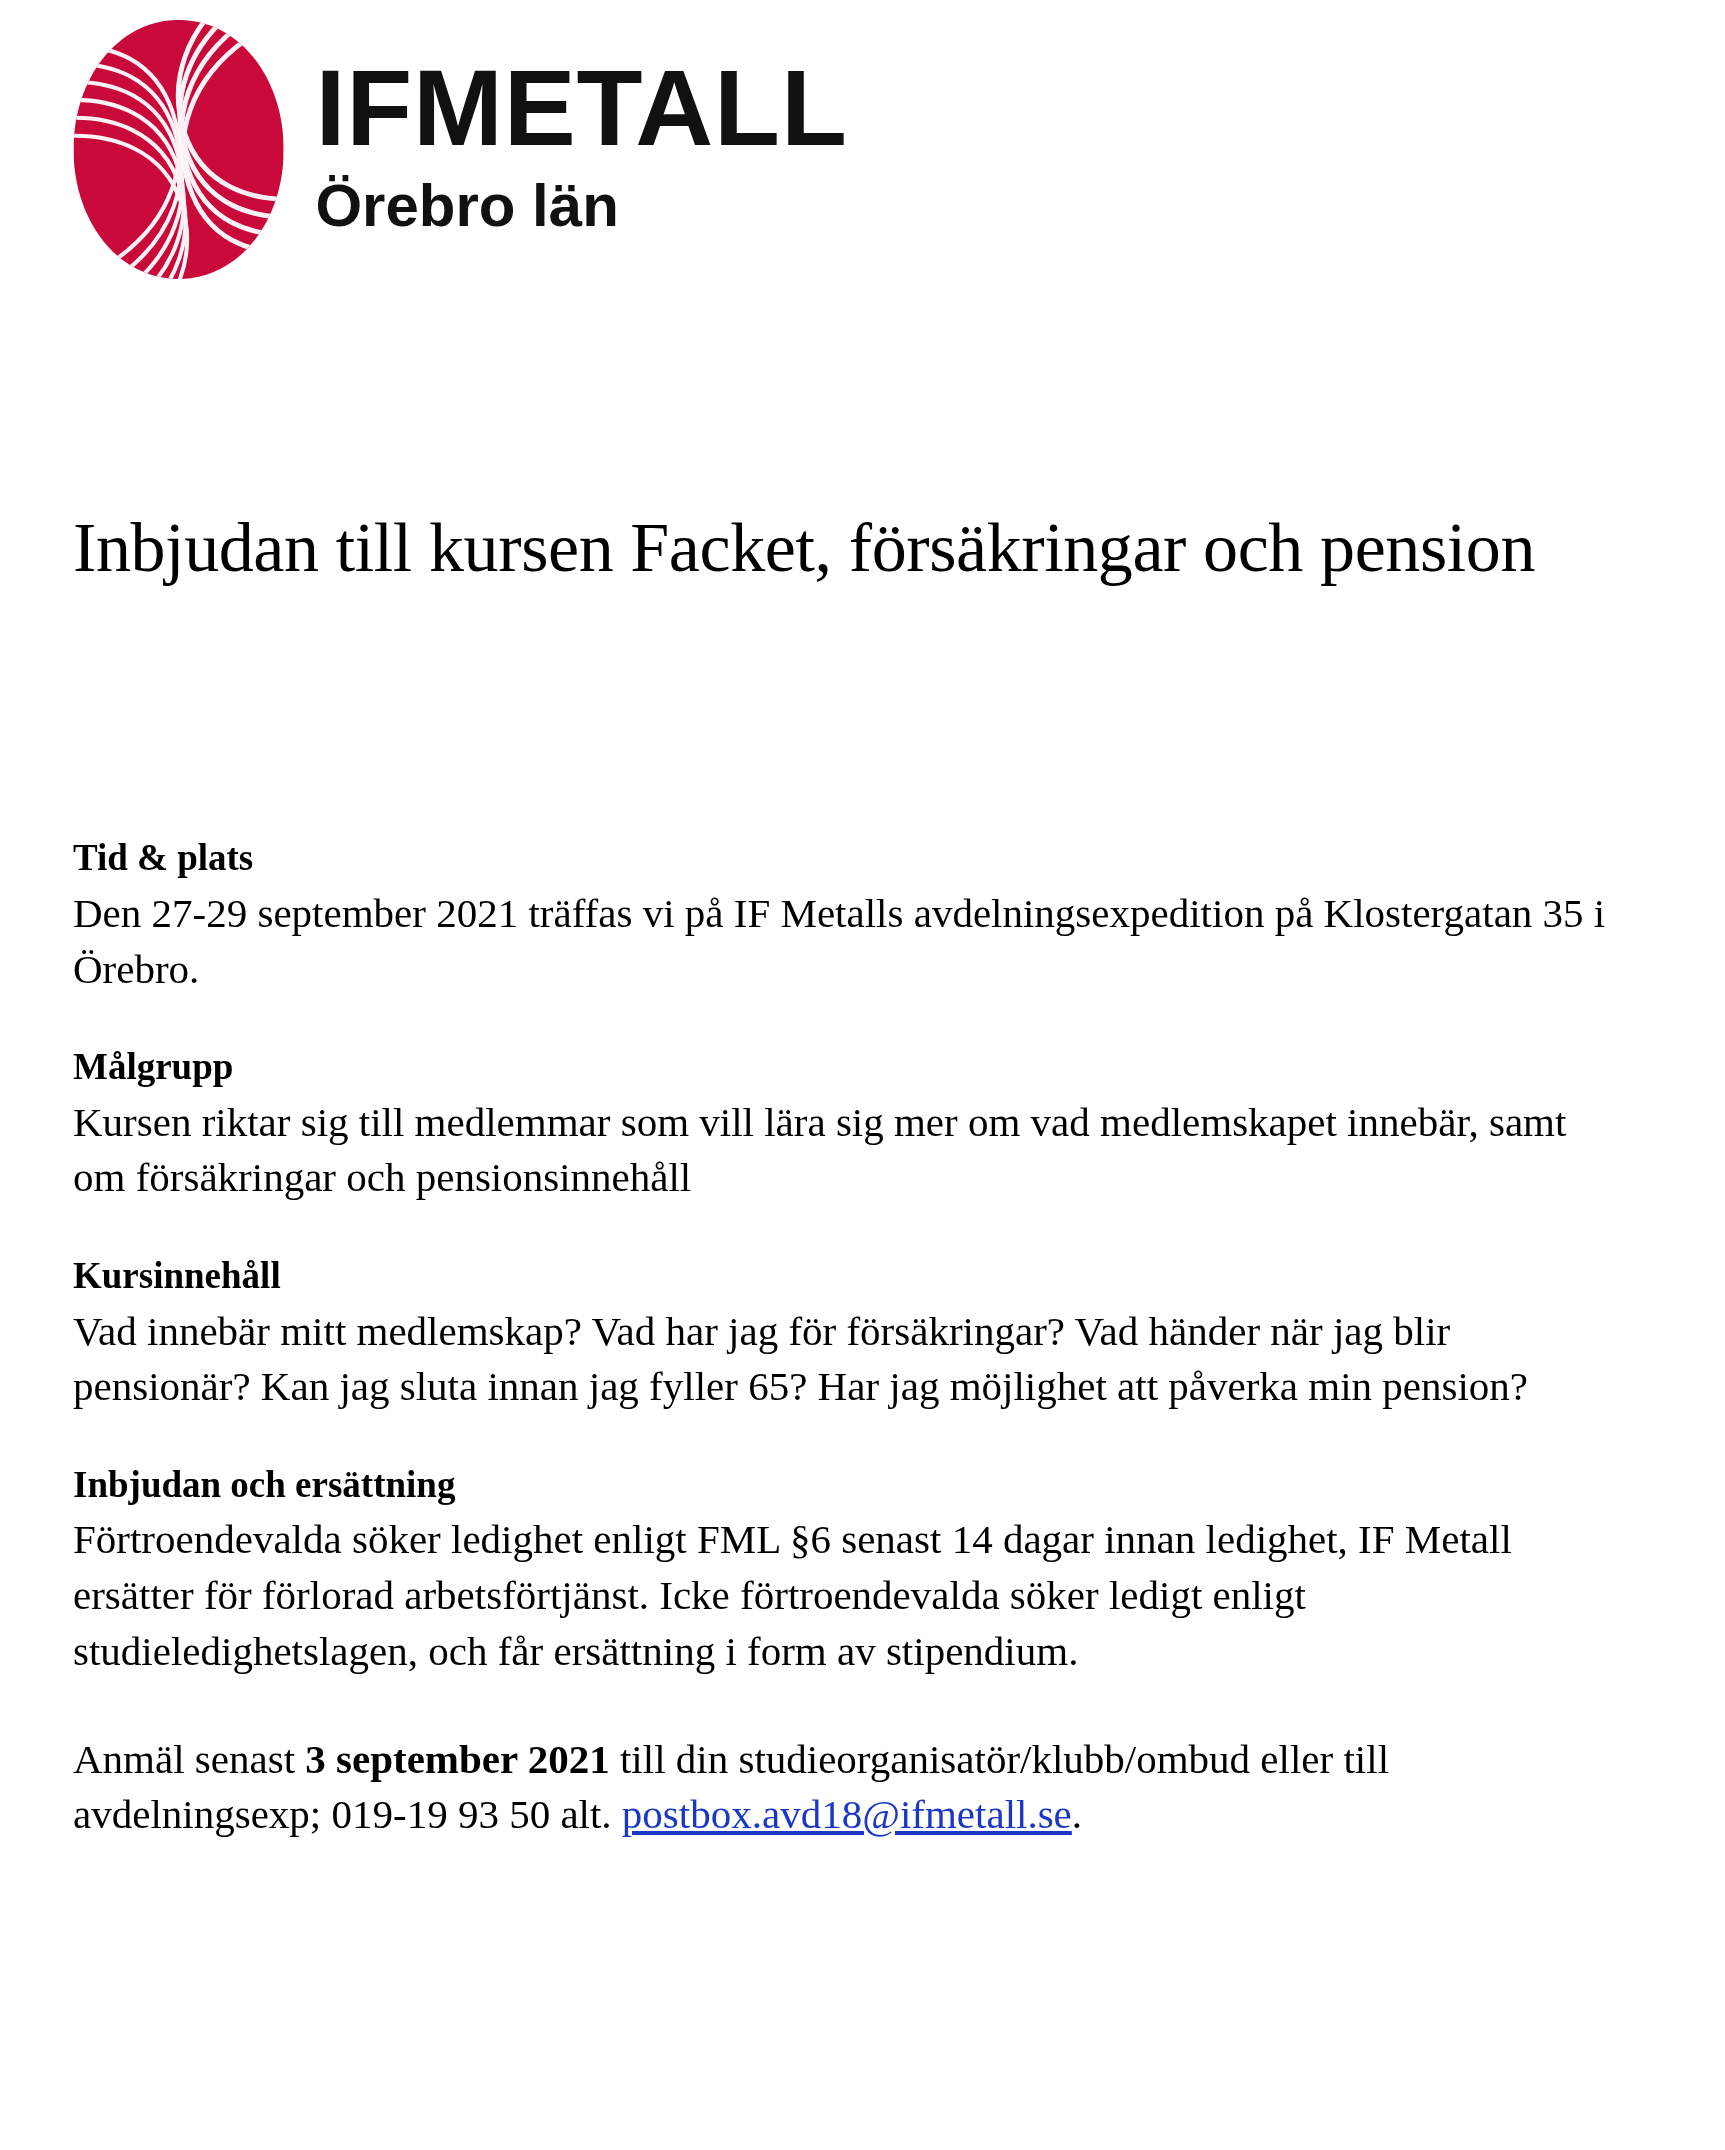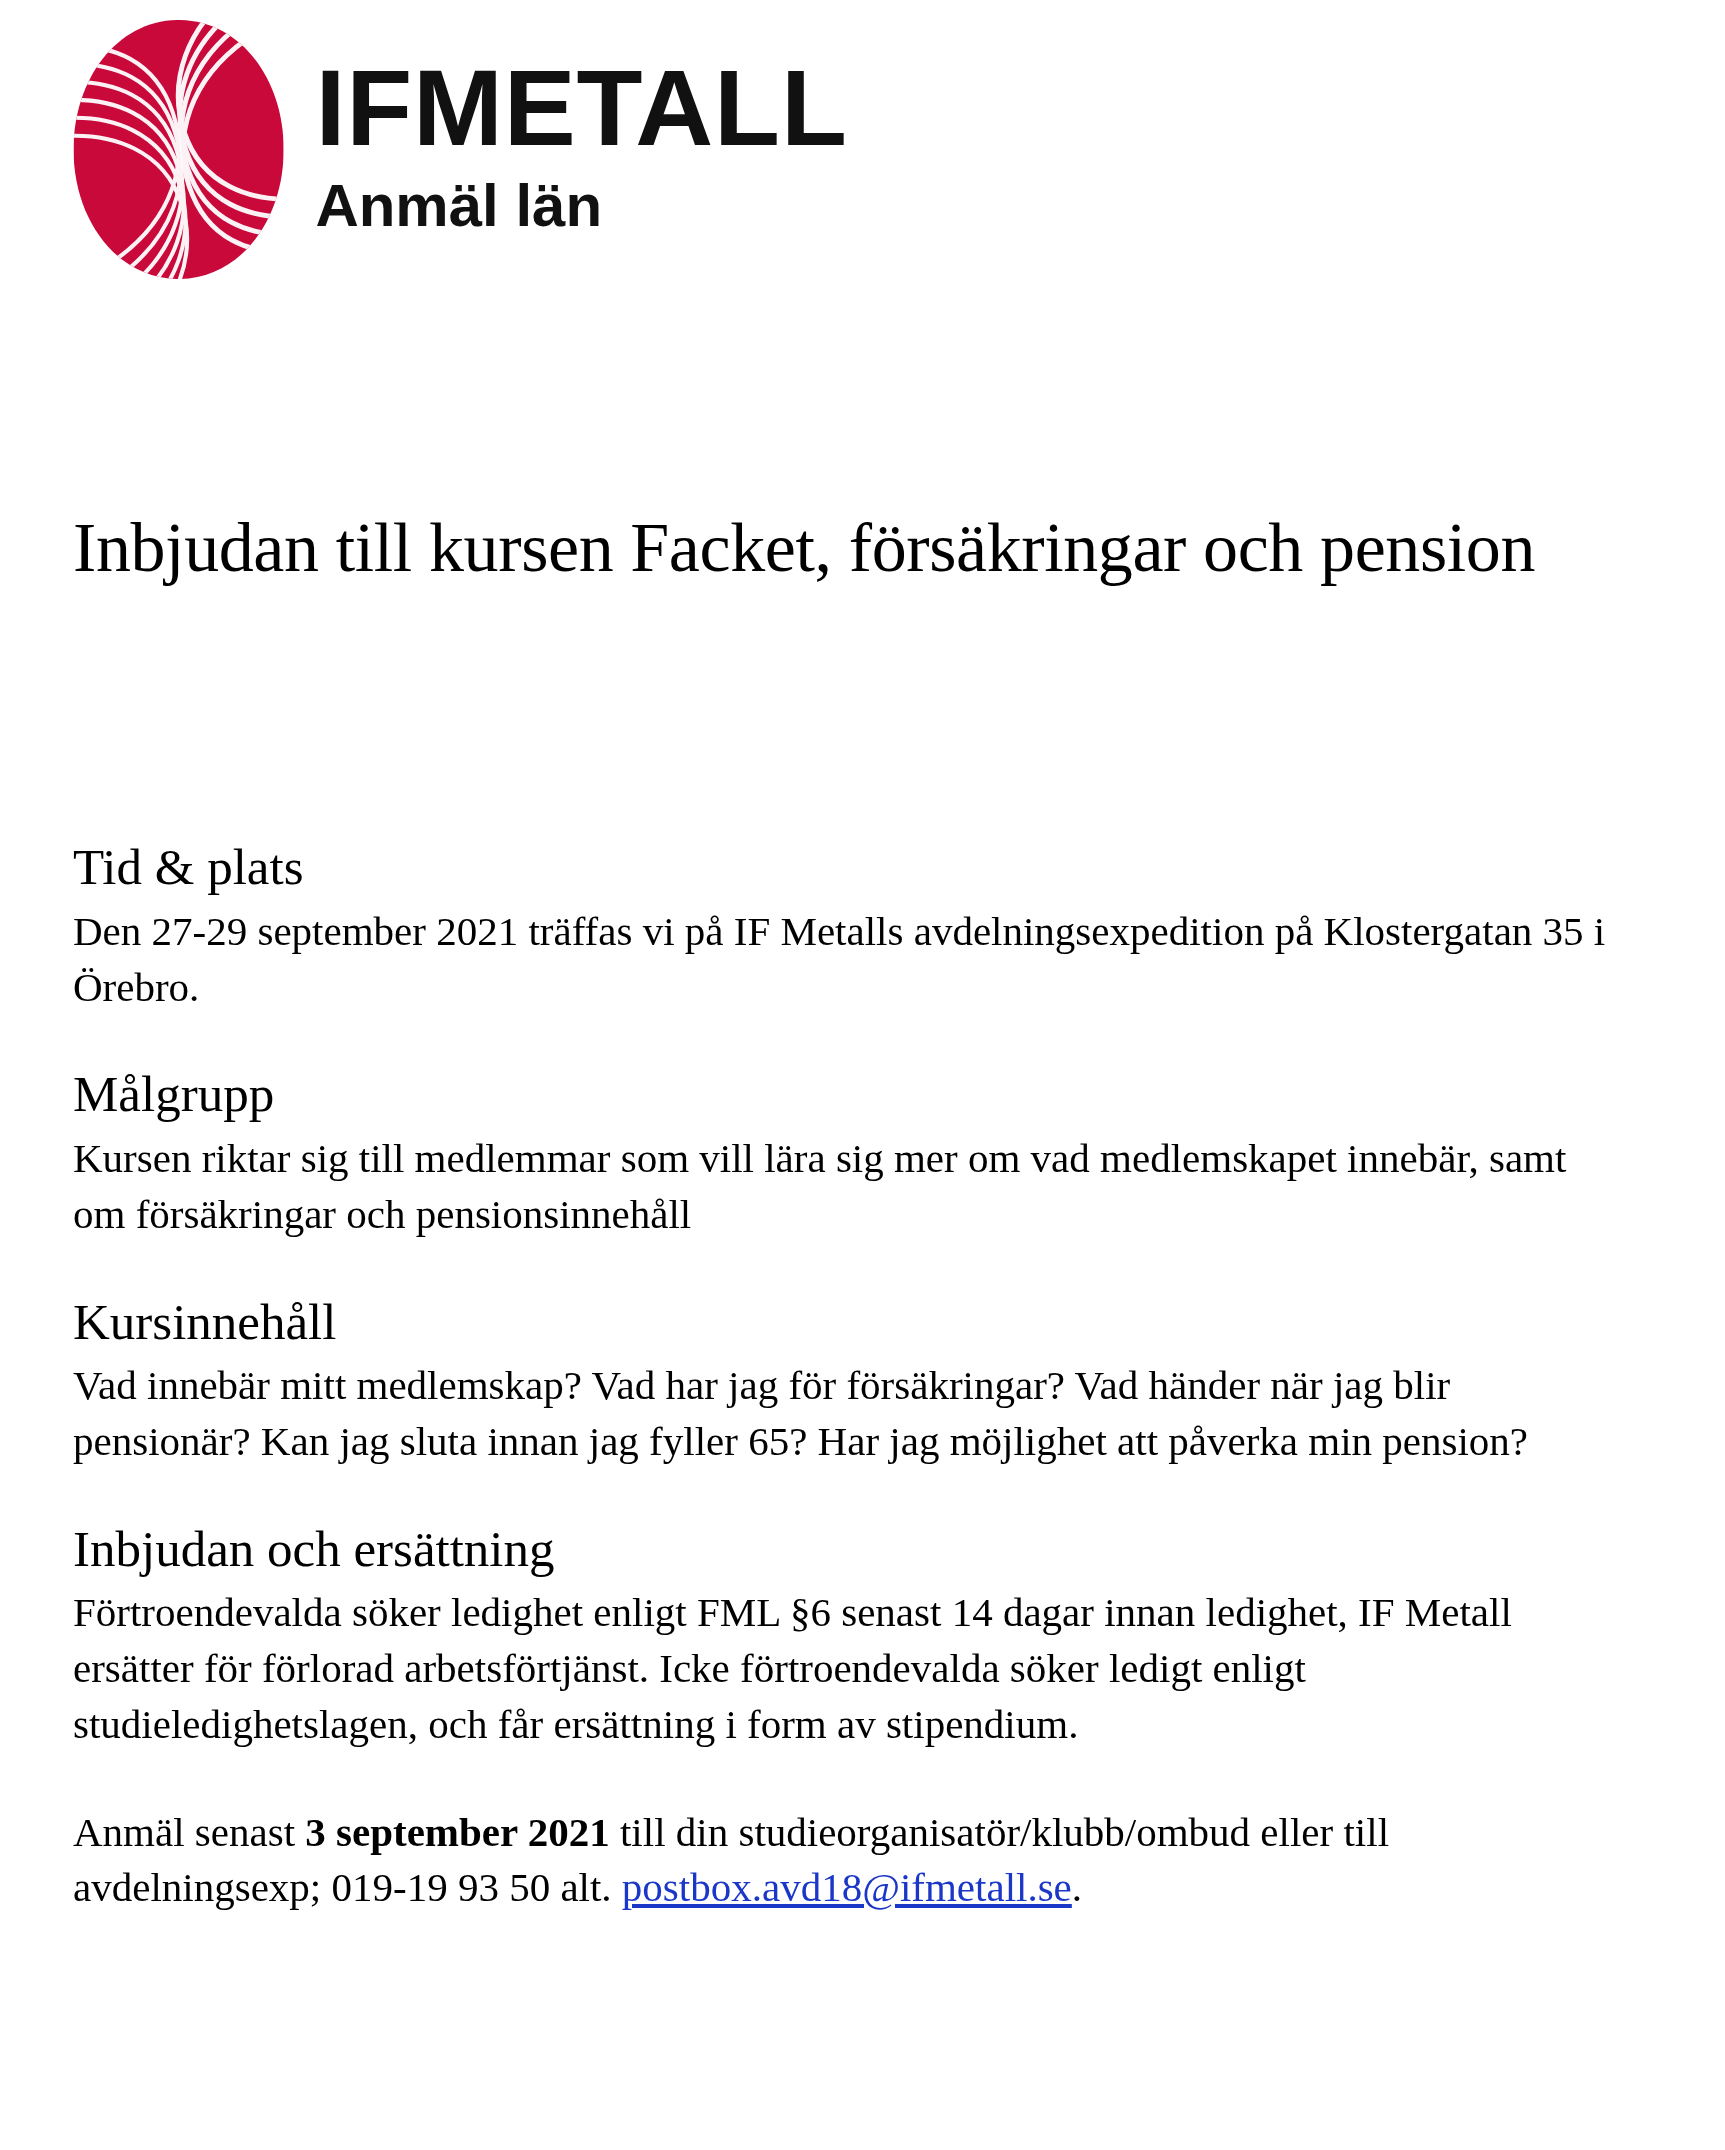--- a/index.html
+++ b/index.html
@@ -103,22 +103,22 @@
     line-height: 1.22;
     margin: 0;
     letter-spacing: -0.4px;
     max-width: 1515px;
   }
   .spacer-after-title { height: 244px; }
 
   .section { margin-bottom: 46px; }
   .section h2 {
     font-family: "Liberation Serif", "DejaVu Serif", serif;
-    font-weight: normal;
-    font-size: 51px;
+    font-weight: bold;
+    font-size: 37px;
     line-height: 1.3;
     margin: 0 0 3.3px 0;
   }
   .section p {
     font-family: "Liberation Serif", "DejaVu Serif", serif;
     font-size: 41px;
     line-height: 1.36;
     margin: 0;
     max-width: 1540px;
   }
@@ -170,21 +170,21 @@
               <path d="M300 246 C 220 256 166 226 146 166 C 126 106 146 36 216 -14"></path>
               <path d="M300 224 C 220 234 164 204 144 144 C 124 84 144 14 214 -36"></path>
             </g>
             <path d="M120 6 C 60 30 10 90 10 165 C 10 240 60 300 120 324 C 96 268 88 218 96 166 C 104 112 100 62 120 6 Z" fill="none"></path>
           </g>
           <path d="M137 6 C 212 6 266 78 266 165 C 266 252 212 324 137 324 C 62 324 8 252 8 165 C 8 78 62 6 137 6 Z" fill="none" stroke="#ffffff" stroke-width="0"></path>
         </svg>
       </div>
       <div class="logo-text">
         <div class="logo-word">IFMETALL</div>
-        <div class="logo-sub">Anmäl län</div>
+        <div class="logo-sub">Örebro län</div>
       </div>
     </div>
 
 
   </div>
 
   <div class="content">
 
     <h1 class="doc-title">Inbjudan till kursen Facket, försäkringar och pension</h1>
 

